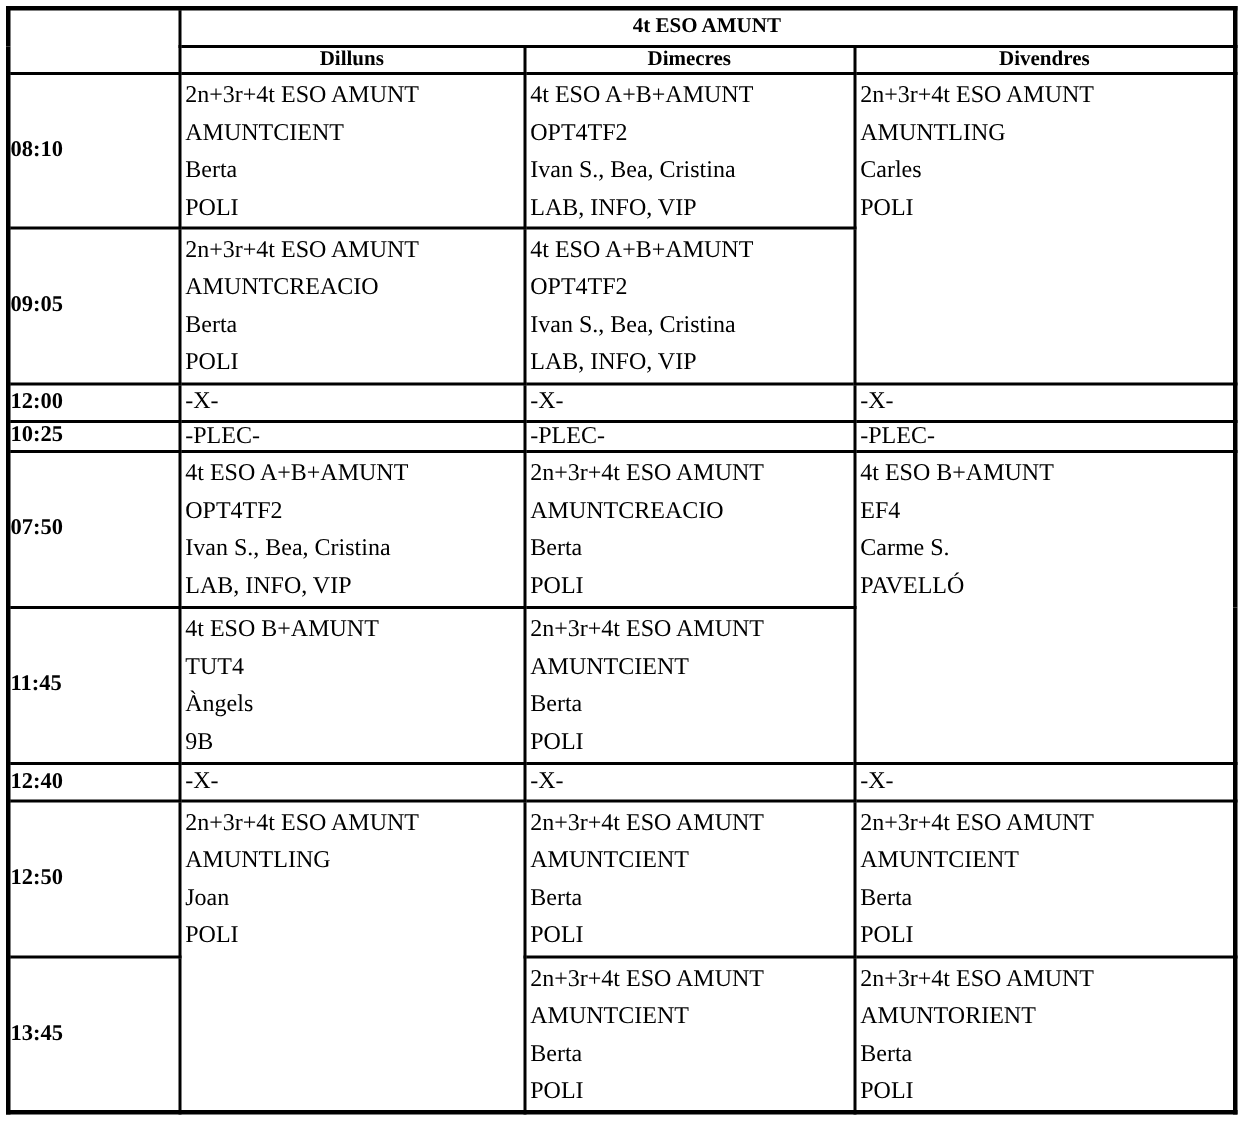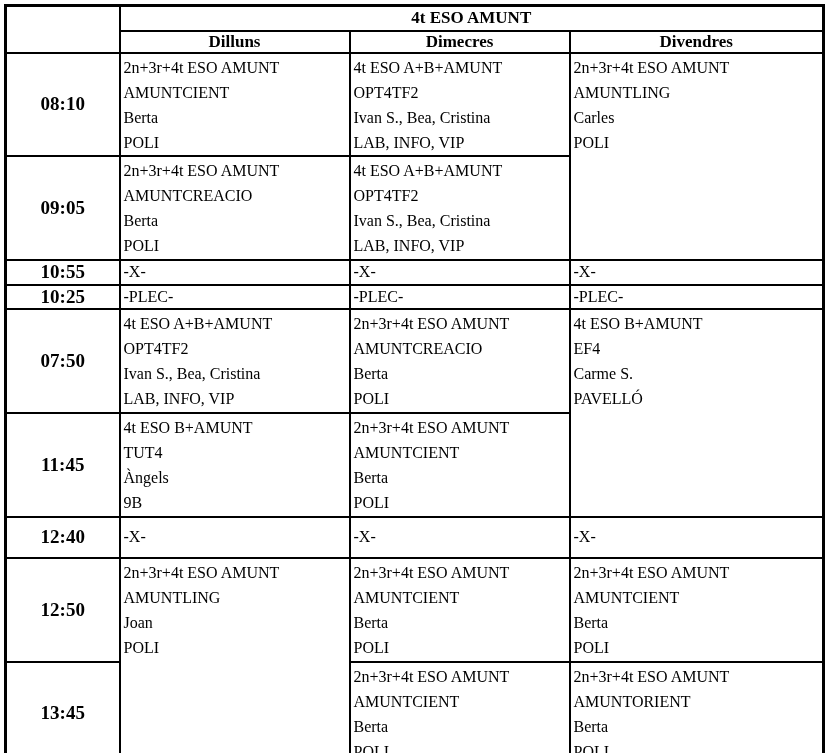--- a/index.html
+++ b/index.html
@@ -11,27 +11,27 @@
   }
   table.timetable {
     border-collapse: collapse;
     table-layout: fixed;
     width: 818px;
     margin: 4px 0 0 4px;
     border: 3px solid #000000;
   }
   td, th { border: 2px solid #000000; padding: 0; overflow: hidden; }
   th.title-cell, th.day-cell {
-    font-size: 17px; font-weight: bold;
+    font-size: 14px; font-weight: bold;
     text-align: center; vertical-align: middle;
   }
   td.corner { background: #ffffff; }
   td.time {
-    font-size: 19px; font-weight: bold;
-    text-align: center; vertical-align: middle;
+    font-size: 15px; font-weight: bold;
+    text-align: left; vertical-align: middle;
   }
   td.cell { vertical-align: top; font-size: 16px; padding-top: 1px; }
   td.cell .ln {
     line-height: 25px;
     padding-left: 3px;
     white-space: nowrap;
   }
   td.break-cell {
     font-size: 16px; vertical-align: middle;
     padding-left: 3px; text-align: left;
@@ -92,21 +92,21 @@
     </td>
     <td class="cell">
       <div class="ln">4t ESO A+B+AMUNT</div>
       <div class="ln">OPT4TF2</div>
       <div class="ln">Ivan S., Bea, Cristina</div>
       <div class="ln">LAB, INFO, VIP</div>
     </td>
   </tr>
 
   <tr style="height:25px">
-    <td class="time">10:55</td>
+    <td class="time">12:00</td>
     <td class="break-cell">-X-</td>
     <td class="break-cell">-X-</td>
     <td class="break-cell">-X-</td>
   </tr>
 
   <tr style="height:18px">
     <td class="time">10:25</td>
     <td class="break-cell">-PLEC-</td>
     <td class="break-cell">-PLEC-</td>
     <td class="break-cell">-PLEC-</td>
@@ -143,21 +143,21 @@
       <div class="ln">9B</div>
     </td>
     <td class="cell">
       <div class="ln">2n+3r+4t ESO AMUNT</div>
       <div class="ln">AMUNTCIENT</div>
       <div class="ln">Berta</div>
       <div class="ln">POLI</div>
     </td>
   </tr>
 
-  <tr style="height:41px">
+  <tr style="height:25px">
     <td class="time">12:40</td>
     <td class="break-cell">-X-</td>
     <td class="break-cell">-X-</td>
     <td class="break-cell">-X-</td>
   </tr>
 
   <tr style="height:104px">
     <td class="time">12:50</td>
     <td class="cell" rowspan="2">
       <div class="ln">2n+3r+4t ESO AMUNT</div>

